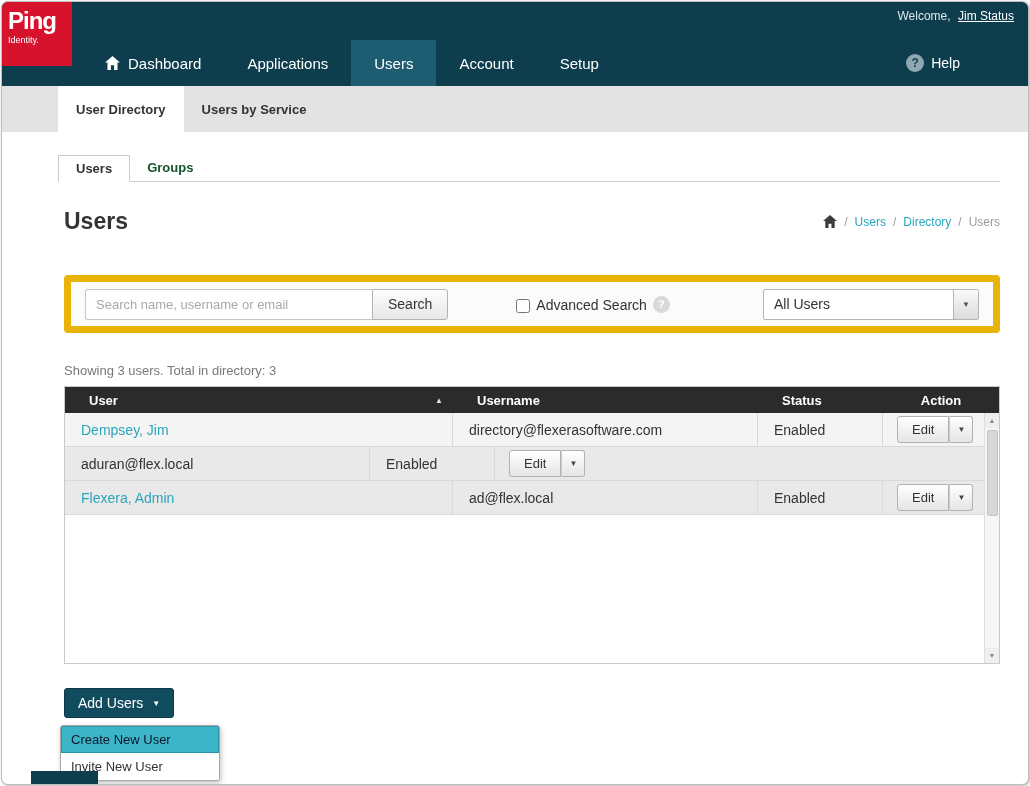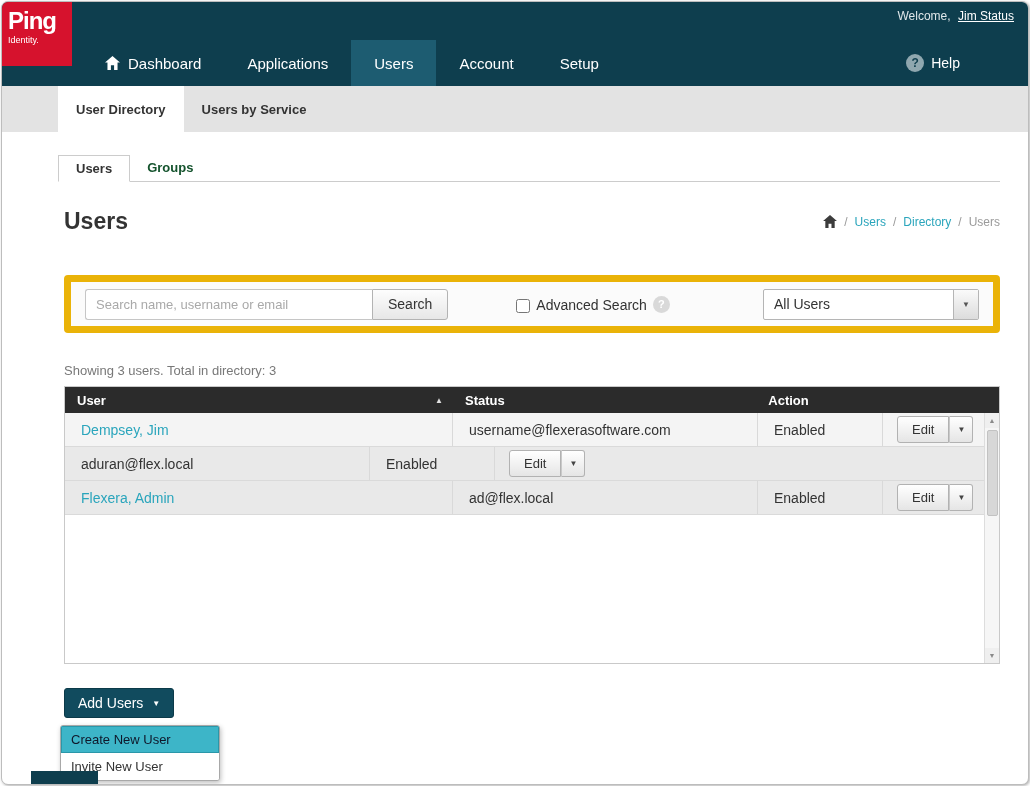--- a/index.html
+++ b/index.html
@@ -147,21 +147,21 @@
   }
 
   .summary { margin-top:30px; font-size:13px; color:#787878; }
 
   
   .tbl { margin-top:8px; border:1px solid #c9c9c9; }
   .tbl-header {
     display:flex; height:26px; align-items:center;
     background:#2b2b2b; color:#ffffff; font-size:13px; font-weight:bold;
   }
-  .hc { padding-left:12px; }
+  .hc { padding-left:24px; }
   .hc-user { width:388px; display:flex; align-items:center; justify-content:space-between; padding-right:10px; }
   .hc-username { width:305px; }
   .hc-status { width:125px; }
   .hc-action { flex:1; text-align:center; padding-left:0; }
   .sort-ico { font-size:8px; color:#e0e0e0; }
 
   .tbl-body { position:relative; height:250px; background:#ffffff; }
   .rows { margin-right:15px; }
   .row {
     display:flex; height:34px; align-items:stretch;
@@ -339,32 +339,33 @@
     </div>
 
     <div class="summary">Showing 3 users. Total in directory: 3</div>
 
     <div class="tbl">
       <div class="tbl-header">
         <div class="hc hc-user">
           <span>User</span>
           <span class="sort-ico">▲</span>
         </div>
+        <div class="hc hc-username">Username</div>
         <div class="hc hc-status">Status</div>
         <div class="hc hc-action">Action</div>
       </div>
 
       <div class="tbl-body">
         <div class="rows">
 
           <div class="row odd">
             <div class="cell c-user">
               <a class="user-link">Dempsey, Jim</a>
             </div>
-            <div class="cell c-username">username@flexerasoftware.com</div>
+            <div class="cell c-username">directory@flexerasoftware.com</div>
             <div class="cell c-status">Enabled</div>
             <div class="cell c-action">
               <div class="edit-group">
                 <button class="edit-btn">Edit</button>
                 <span class="edit-caret">▼</span>
               </div>
             </div>
           </div>
 
           <div class="row even">

